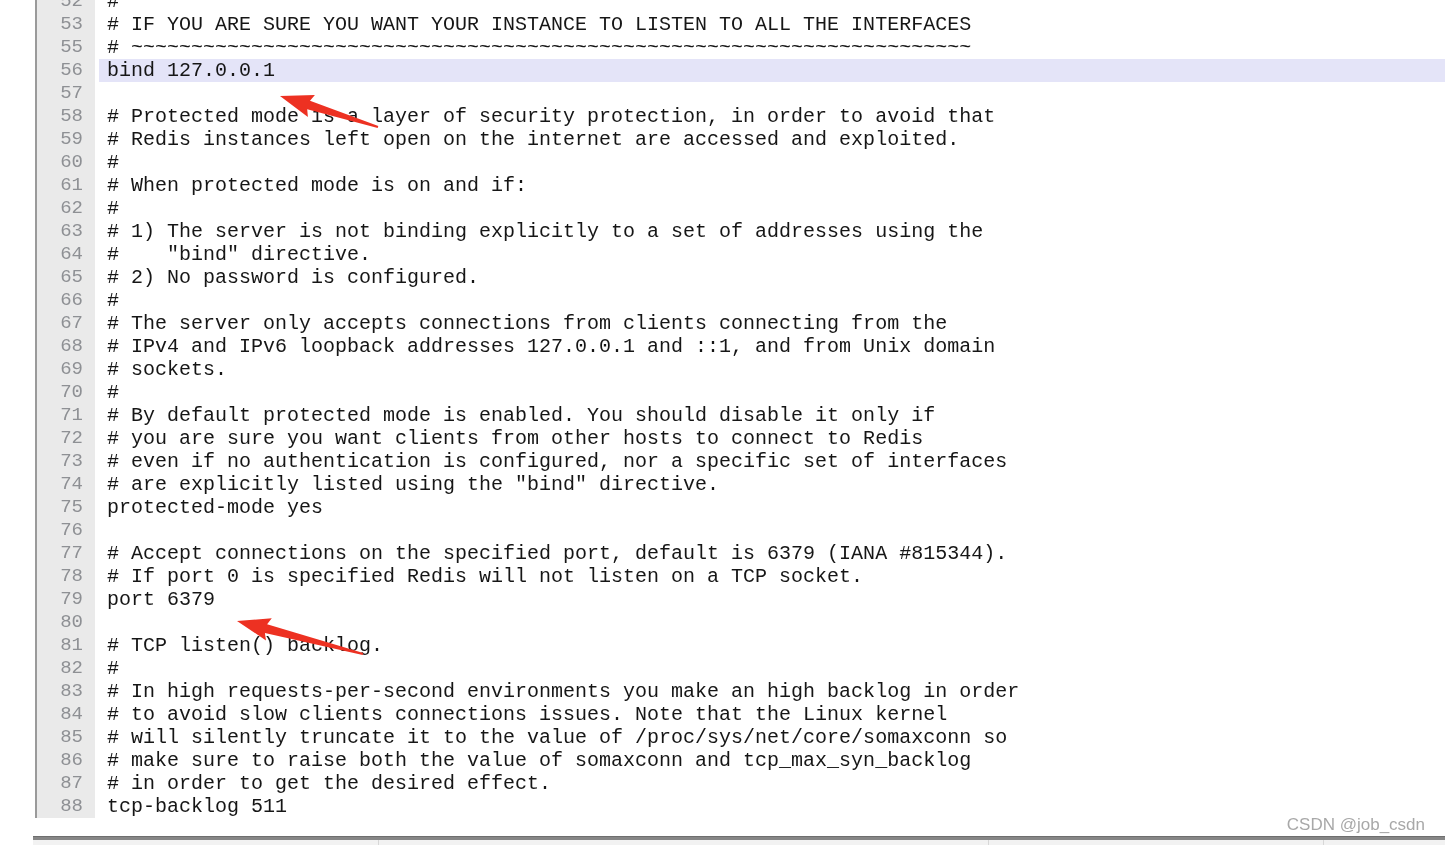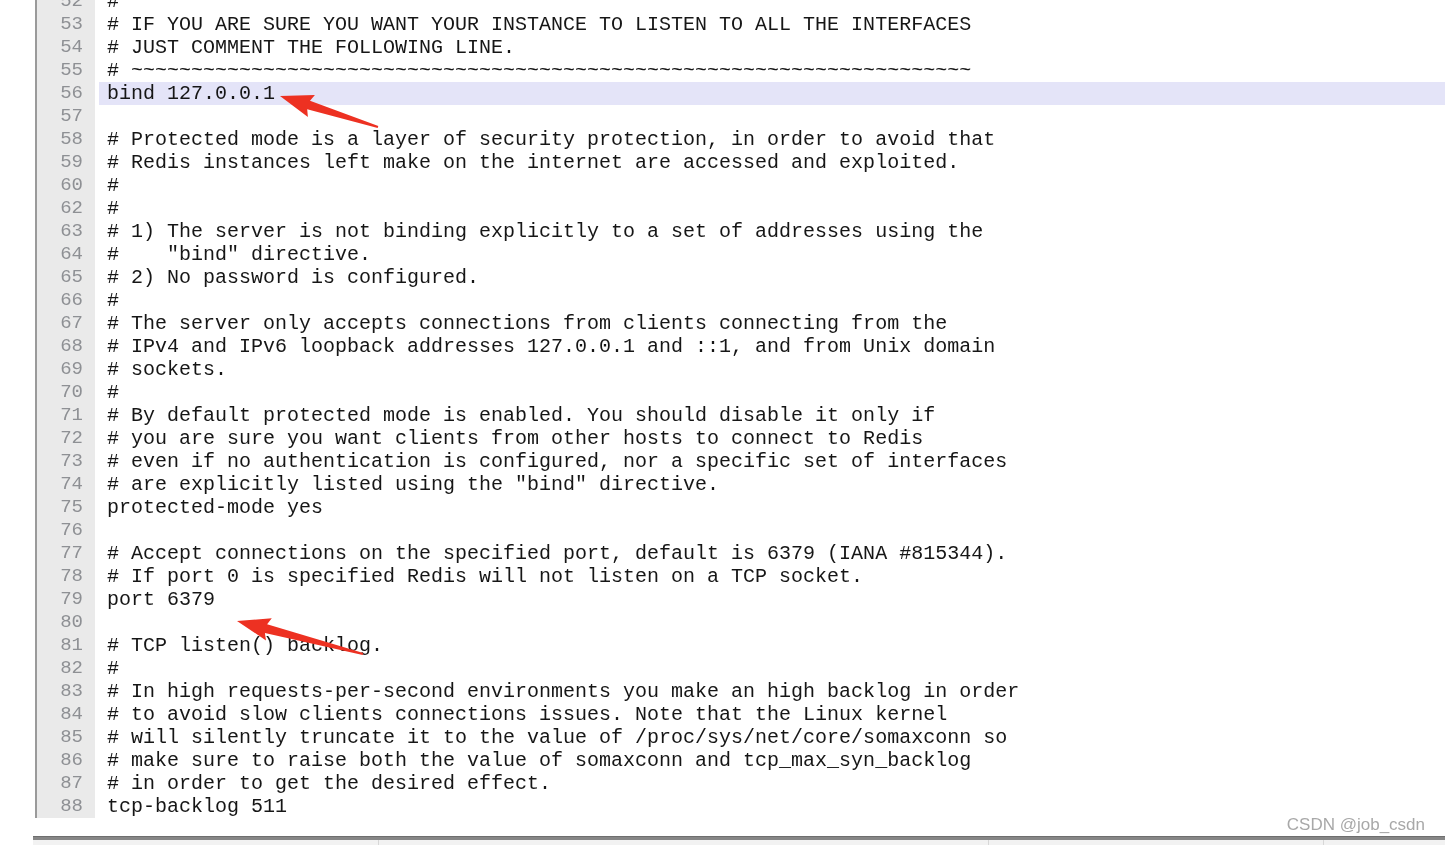--- a/index.html
+++ b/index.html
@@ -64,46 +64,46 @@
   <div class="rows" id="rows">
       <div class="row">
       <div class="gutter">52</div>
       <div class="code">#</div>
     </div>
       <div class="row">
       <div class="gutter">53</div>
       <div class="code"># IF YOU ARE SURE YOU WANT YOUR INSTANCE TO LISTEN TO ALL THE INTERFACES</div>
     </div>
       <div class="row">
-      <div class="gutter">54</div>
-      <div class="code"># JUST COMMENT THE FOLLOWING LINE.</div>
-    </div>
-      <div class="row">
       <div class="gutter">55</div>
       <div class="code"># ~~~~~~~~~~~~~~~~~~~~~~~~~~~~~~~~~~~~~~~~~~~~~~~~~~~~~~~~~~~~~~~~~~~~~~</div>
     </div>
       <div class="row hl">
       <div class="gutter">56</div>
       <div class="code">bind 127.0.0.1</div>
     </div>
       <div class="row">
       <div class="gutter">57</div>
       <div class="code"></div>
     </div>
       <div class="row">
       <div class="gutter">58</div>
       <div class="code"># Protected mode is a layer of security protection, in order to avoid that</div>
     </div>
       <div class="row">
       <div class="gutter">59</div>
-      <div class="code"># Redis instances left make on the internet are accessed and exploited.</div>
+      <div class="code"># Redis instances left open on the internet are accessed and exploited.</div>
     </div>
       <div class="row">
       <div class="gutter">60</div>
       <div class="code">#</div>
+    </div>
+      <div class="row">
+      <div class="gutter">61</div>
+      <div class="code"># When protected mode is on and if:</div>
     </div>
       <div class="row">
       <div class="gutter">62</div>
       <div class="code">#</div>
     </div>
       <div class="row">
       <div class="gutter">63</div>
       <div class="code"># 1) The server is not binding explicitly to a set of addresses using the</div>
     </div>
       <div class="row">

